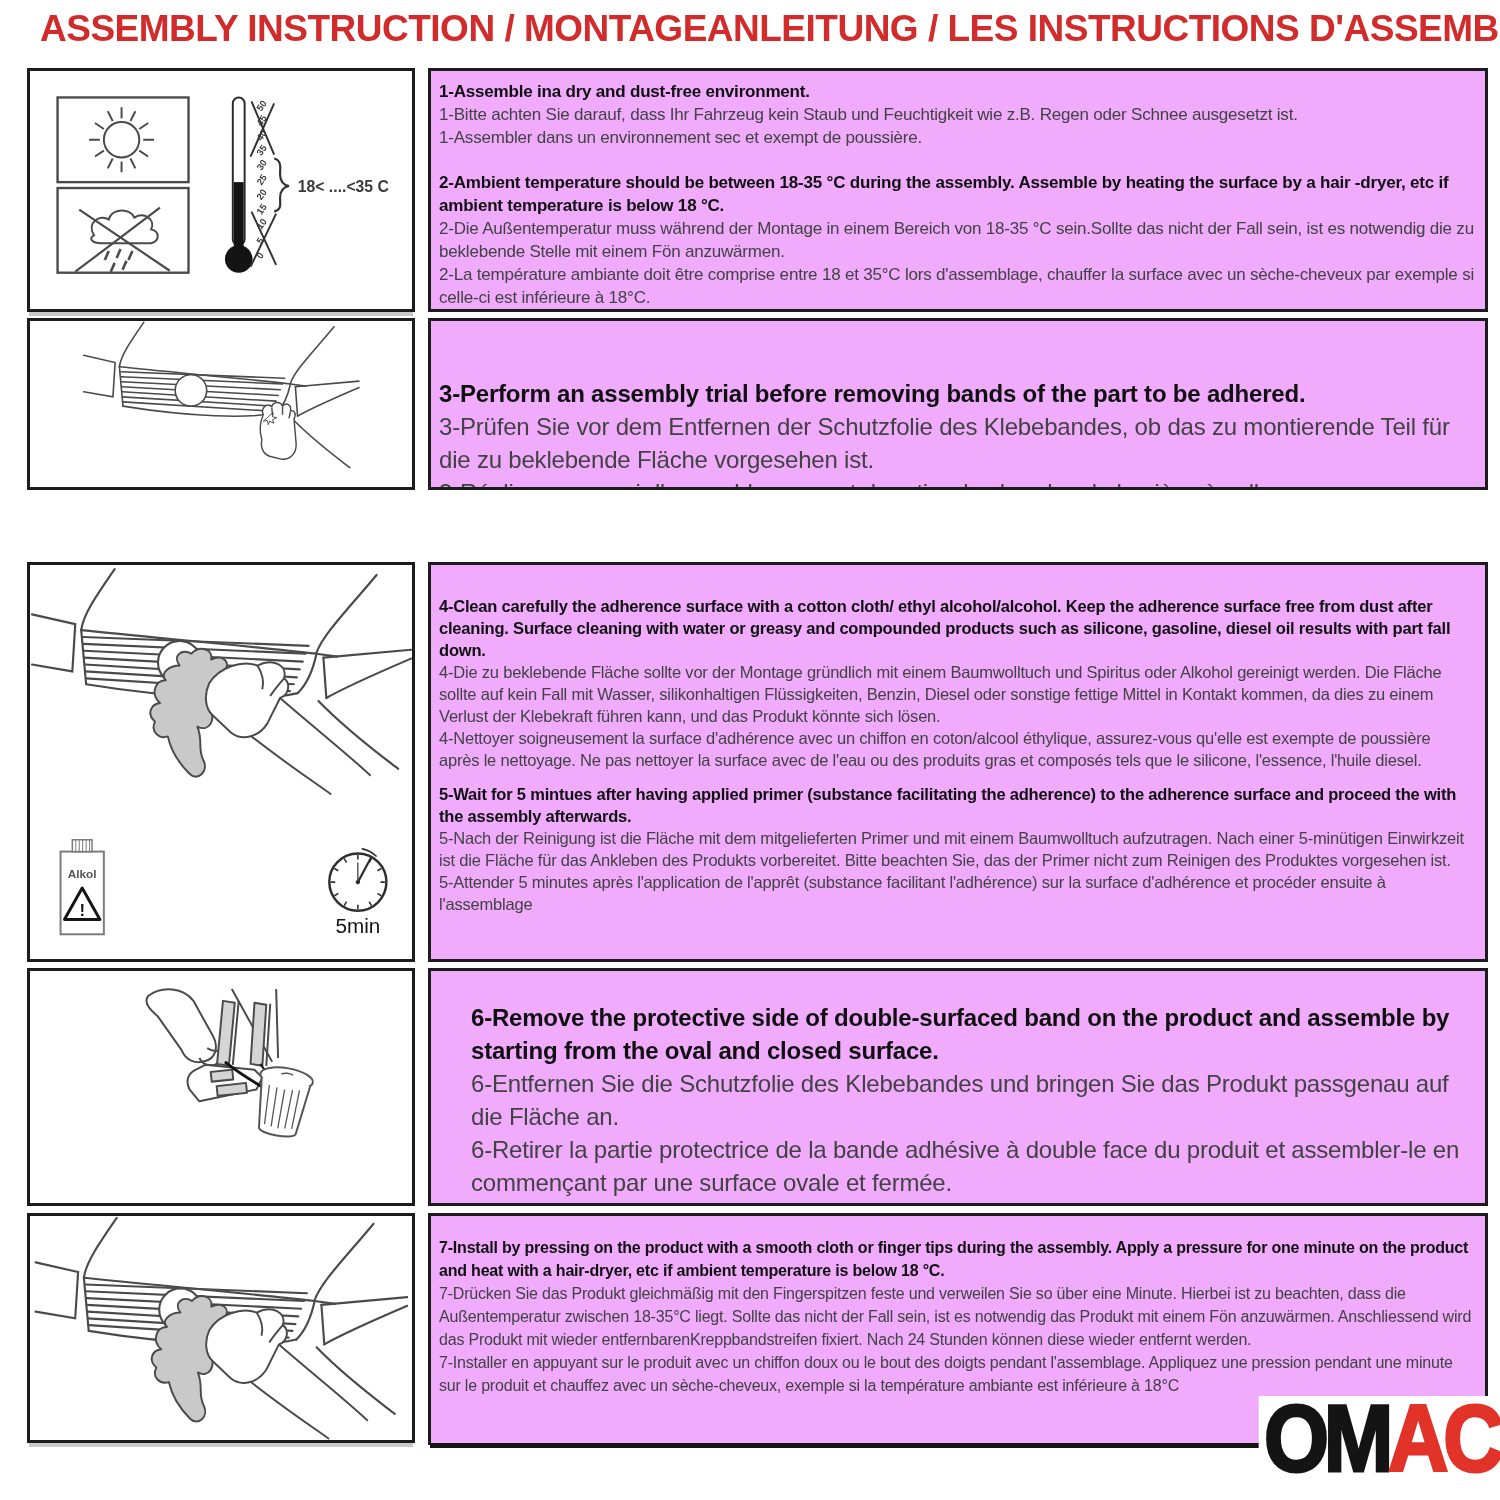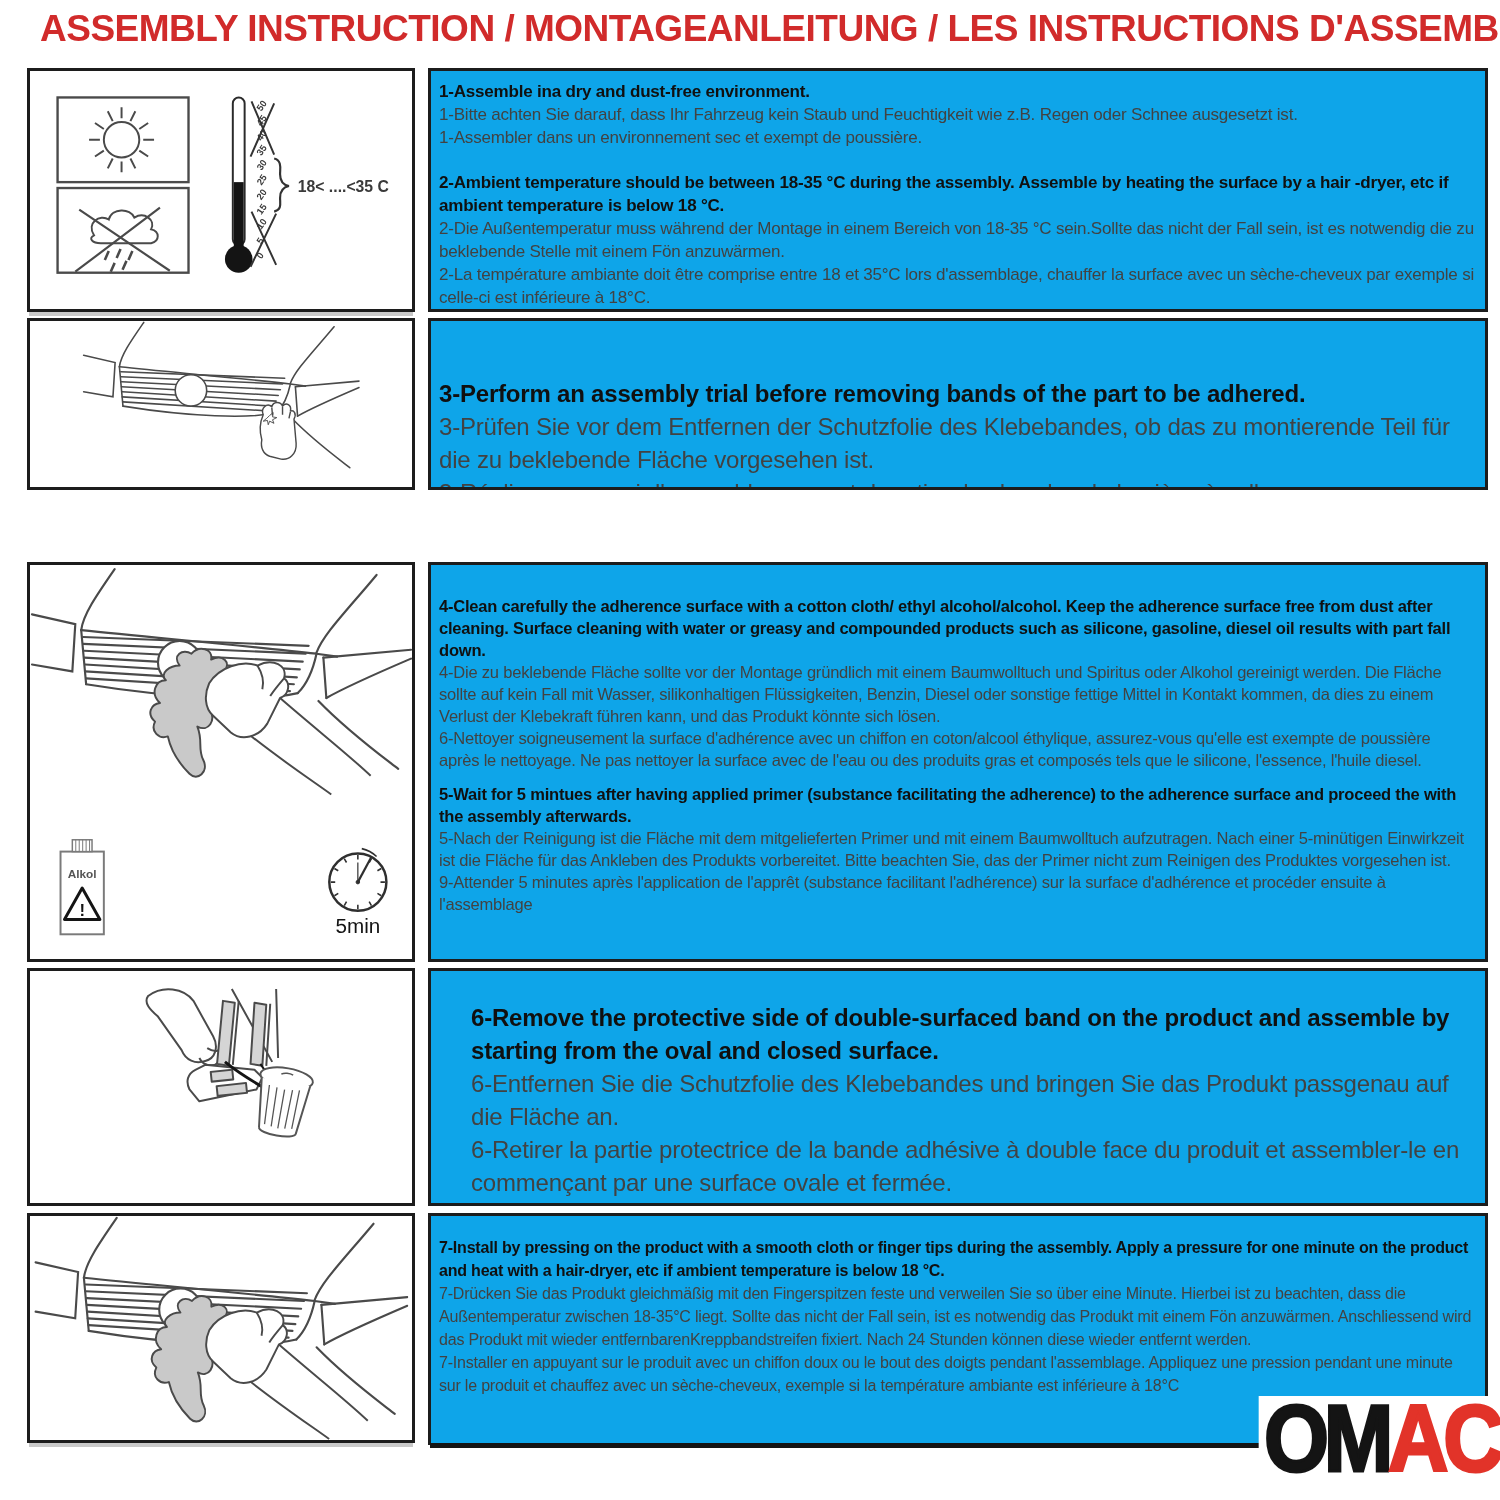--- a/index.html
+++ b/index.html
@@ -15,21 +15,21 @@
 
   .row { position:absolute; left:0; width:1500px; }
   .illus {
     position:absolute; left:27px; width:388px; height:100%;
     border:3px solid #1c1c1c; background:#fff;
   }
   .illus svg { display:block; width:100%; height:100%; }
   .shadowed { box-shadow:0 6px 0 -2px #c9c9c9; }
   .text {
     position:absolute; left:428px; width:1060px; height:100%;
-    border:3px solid #1c1c1c; background:#0ea5e9; overflow:hidden;
+    border:3px solid #1c1c1c; background:#f0abfc; overflow:hidden;
     padding:9px 10px 0 8px;
   }
   .p { margin:0; letter-spacing:-0.2px; }
   .b { font-weight:bold; color:#101010; }
   .n { font-weight:normal; color:#424242; }
 
   .row1 { top:68px;  height:244px; }
   .row2 { top:318px; height:172px; }
   .row3 { top:562px; height:400px; }
   .row4 { top:968px; height:238px; }
@@ -201,24 +201,24 @@
           <path d="M333 320 L333 300" stroke-width="1.2"></path>
           <path d="M337 286 A32 32 0 0 1 352 294" stroke-width="1.6"></path>
           <circle cx="333" cy="320" r="1.8" fill="#2f2f2f"></circle>
           <text x="333" y="372" font-size="21" fill="#141414" text-anchor="middle" stroke="none">5min</text>
         </g>
       </svg>
     </div>
     <div class="text">
       <p class="p b">4-Clean carefully the adherence surface with a cotton cloth/ ethyl alcohol/alcohol. Keep the adherence surface free from dust after cleaning. Surface cleaning with water or greasy and compounded products such as silicone, gasoline, diesel oil results with part fall down.</p>
       <p class="p n">4-Die zu beklebende Fläche sollte vor der Montage gründlich mit einem Baumwolltuch und Spiritus oder Alkohol gereinigt werden. Die Fläche sollte auf kein Fall mit Wasser, silikonhaltigen Flüssigkeiten, Benzin, Diesel oder sonstige fettige Mittel in Kontakt kommen, da dies zu einem Verlust der Klebekraft führen kann, und das Produkt könnte sich lösen.</p>
-      <p class="p n">6-Nettoyer soigneusement la surface d'adhérence avec un chiffon en coton/alcool éthylique, assurez-vous qu'elle est exempte de poussière après le nettoyage. Ne pas nettoyer la surface avec de l'eau ou des produits gras et composés tels que le silicone, l'essence, l'huile diesel.</p>
+      <p class="p n">4-Nettoyer soigneusement la surface d'adhérence avec un chiffon en coton/alcool éthylique, assurez-vous qu'elle est exempte de poussière après le nettoyage. Ne pas nettoyer la surface avec de l'eau ou des produits gras et composés tels que le silicone, l'essence, l'huile diesel.</p>
       <p class="p b gap3">5-Wait for 5 mintues after having applied primer (substance facilitating the adherence) to the adherence surface and proceed the with the assembly afterwards.</p>
       <p class="p n">5-Nach der Reinigung ist die Fläche mit dem mitgelieferten Primer und mit einem Baumwolltuch aufzutragen. Nach einer 5-minütigen Einwirkzeit ist die Fläche für das Ankleben des Produkts vorbereitet. Bitte beachten Sie, das der Primer nicht zum Reinigen des Produktes vorgesehen ist.</p>
-      <p class="p n">9-Attender 5 minutes après l'application de l'apprêt (substance facilitant l'adhérence) sur la surface d'adhérence et procéder ensuite à l'assemblage</p>
+      <p class="p n">5-Attender 5 minutes après l'application de l'apprêt (substance facilitant l'adhérence) sur la surface d'adhérence et procéder ensuite à l'assemblage</p>
     </div>
   </section>
 
   <section class="row row4">
     <div class="illus">
       <svg viewBox="0 0 388 235" preserveAspectRatio="xMidYMid meet">
         <g fill="none" stroke="#4a4a4a" stroke-width="2" stroke-linejoin="round">
           <g>
             <path fill="#ffffff" d="M120 25 C135 14 156 17 166 30 L186 66 C192 77 188 89 178 91 C168 95 158 90 154 80 L130 46 C122 39 115 32 120 25 Z"></path>
             <path d="M172 88 C176 96 186 98 192 92 M180 78 C188 83 194 81 196 75"></path>

